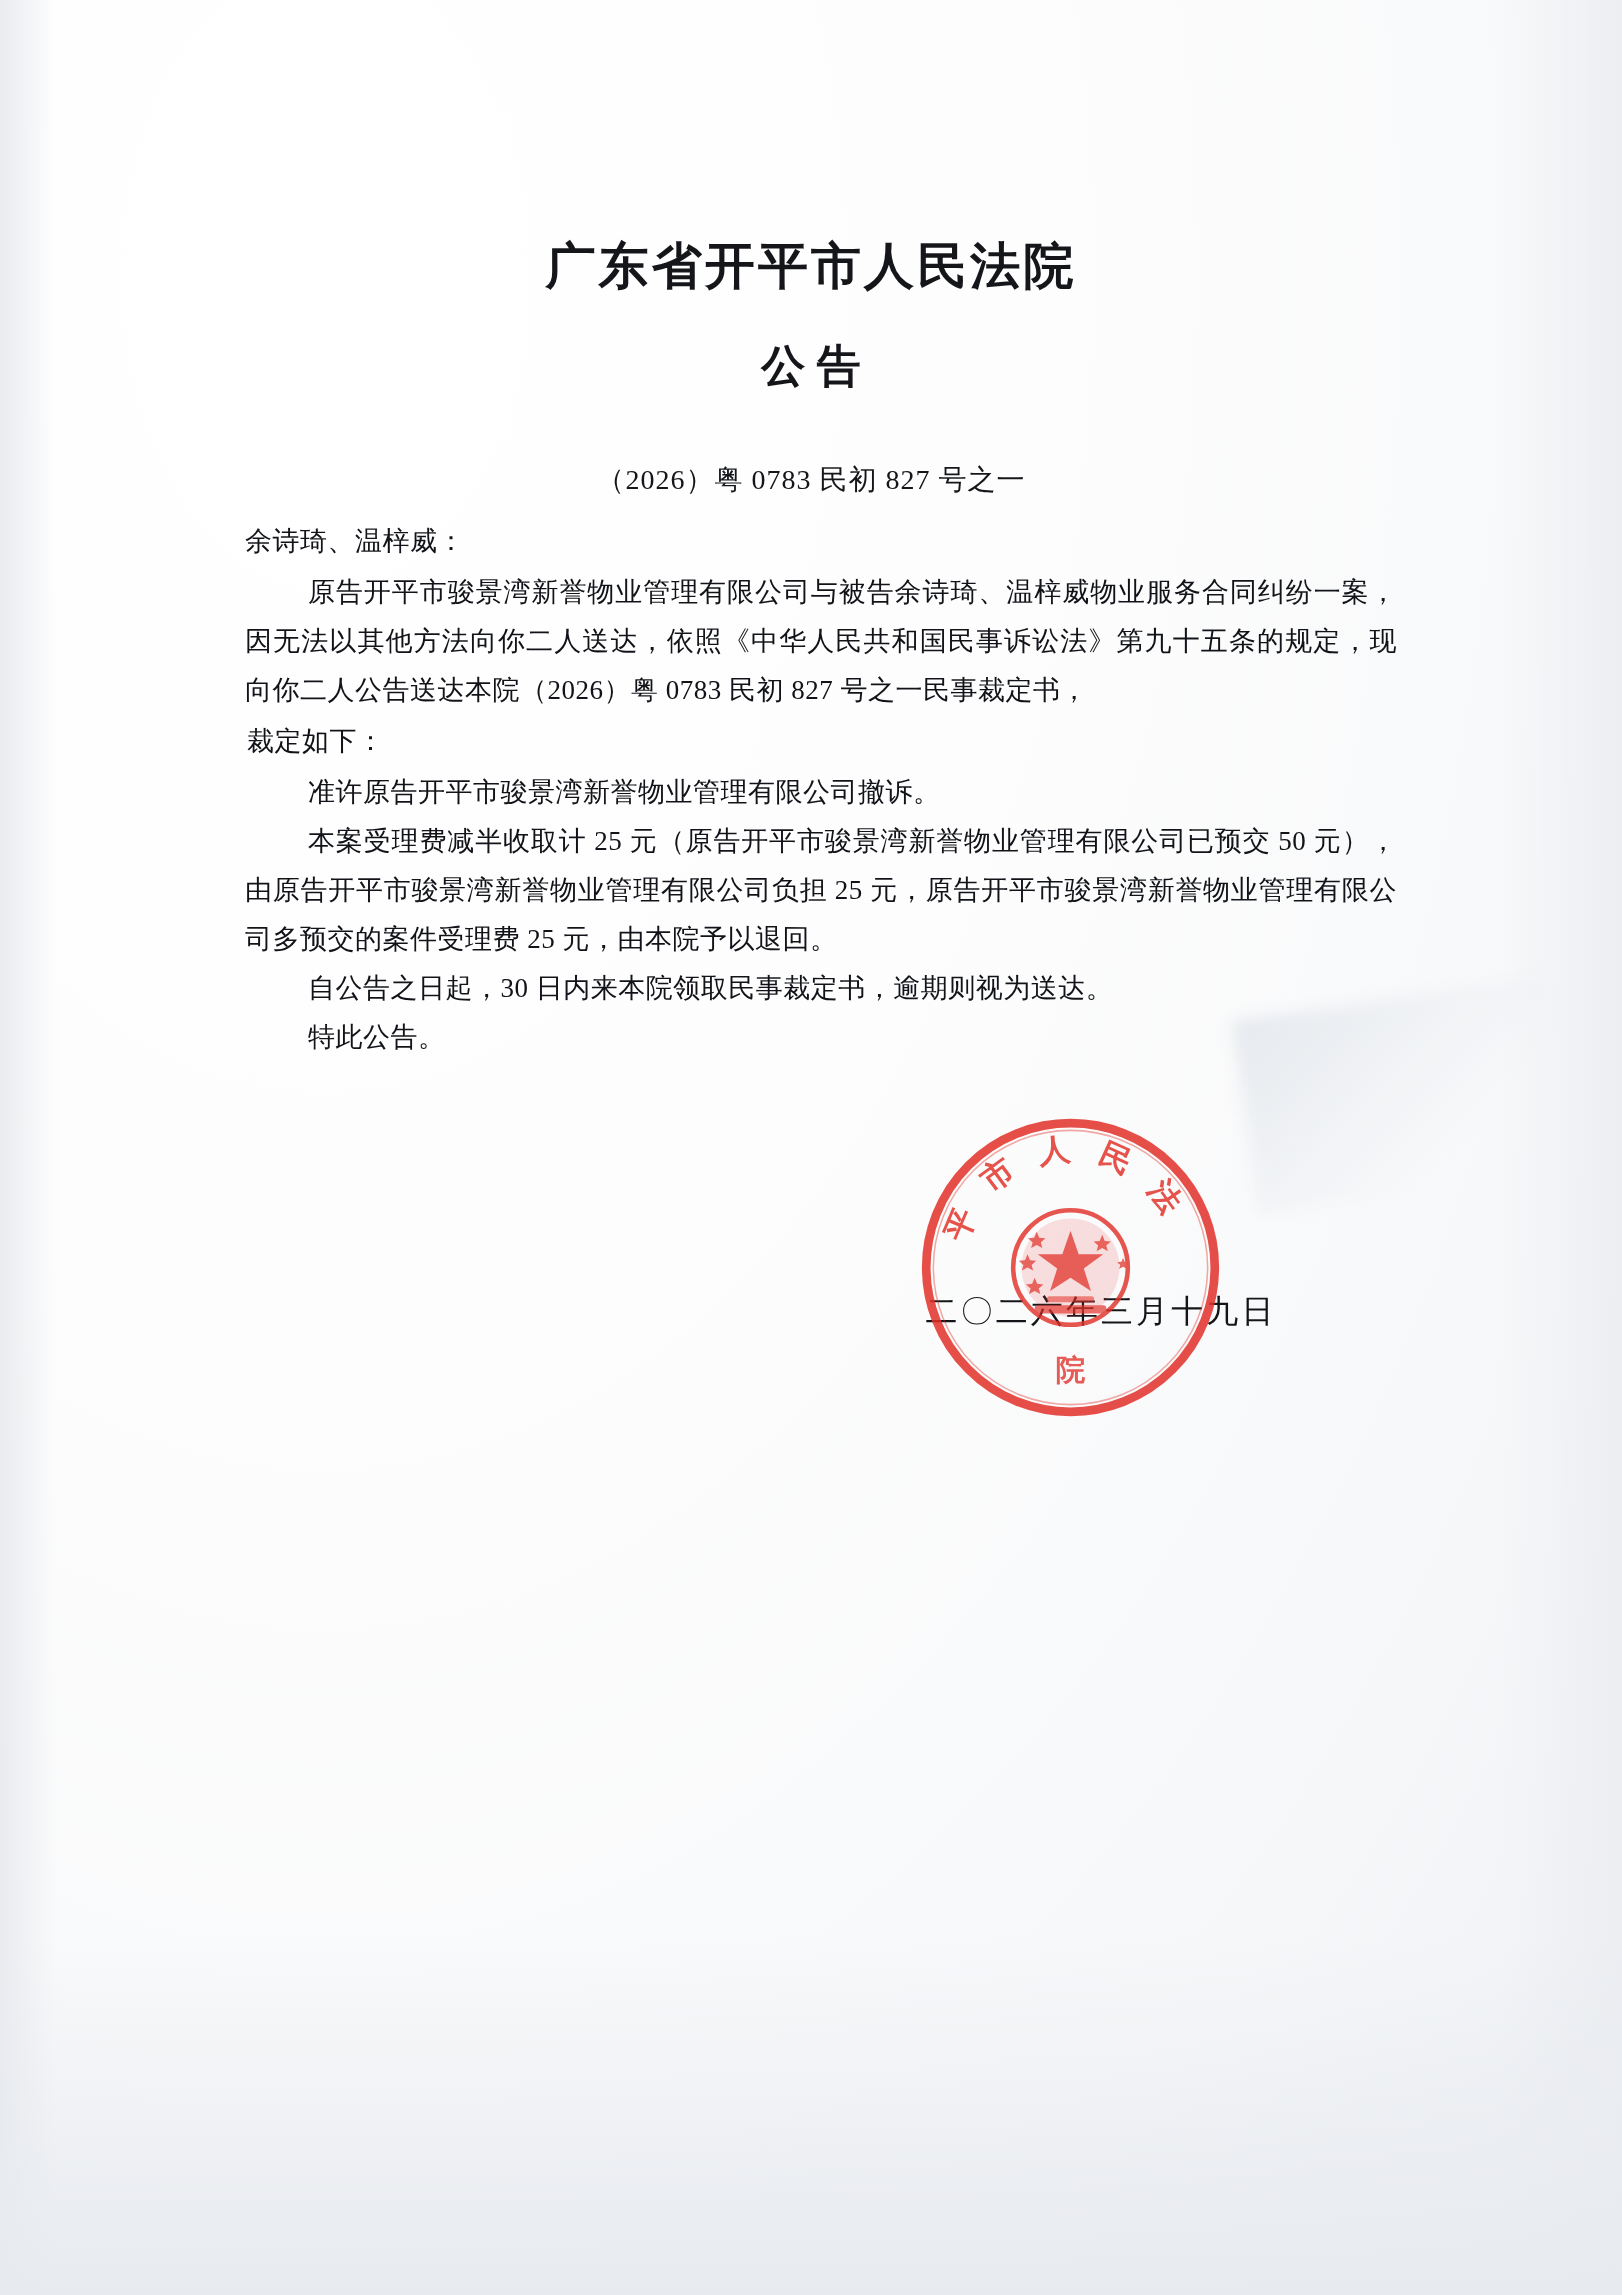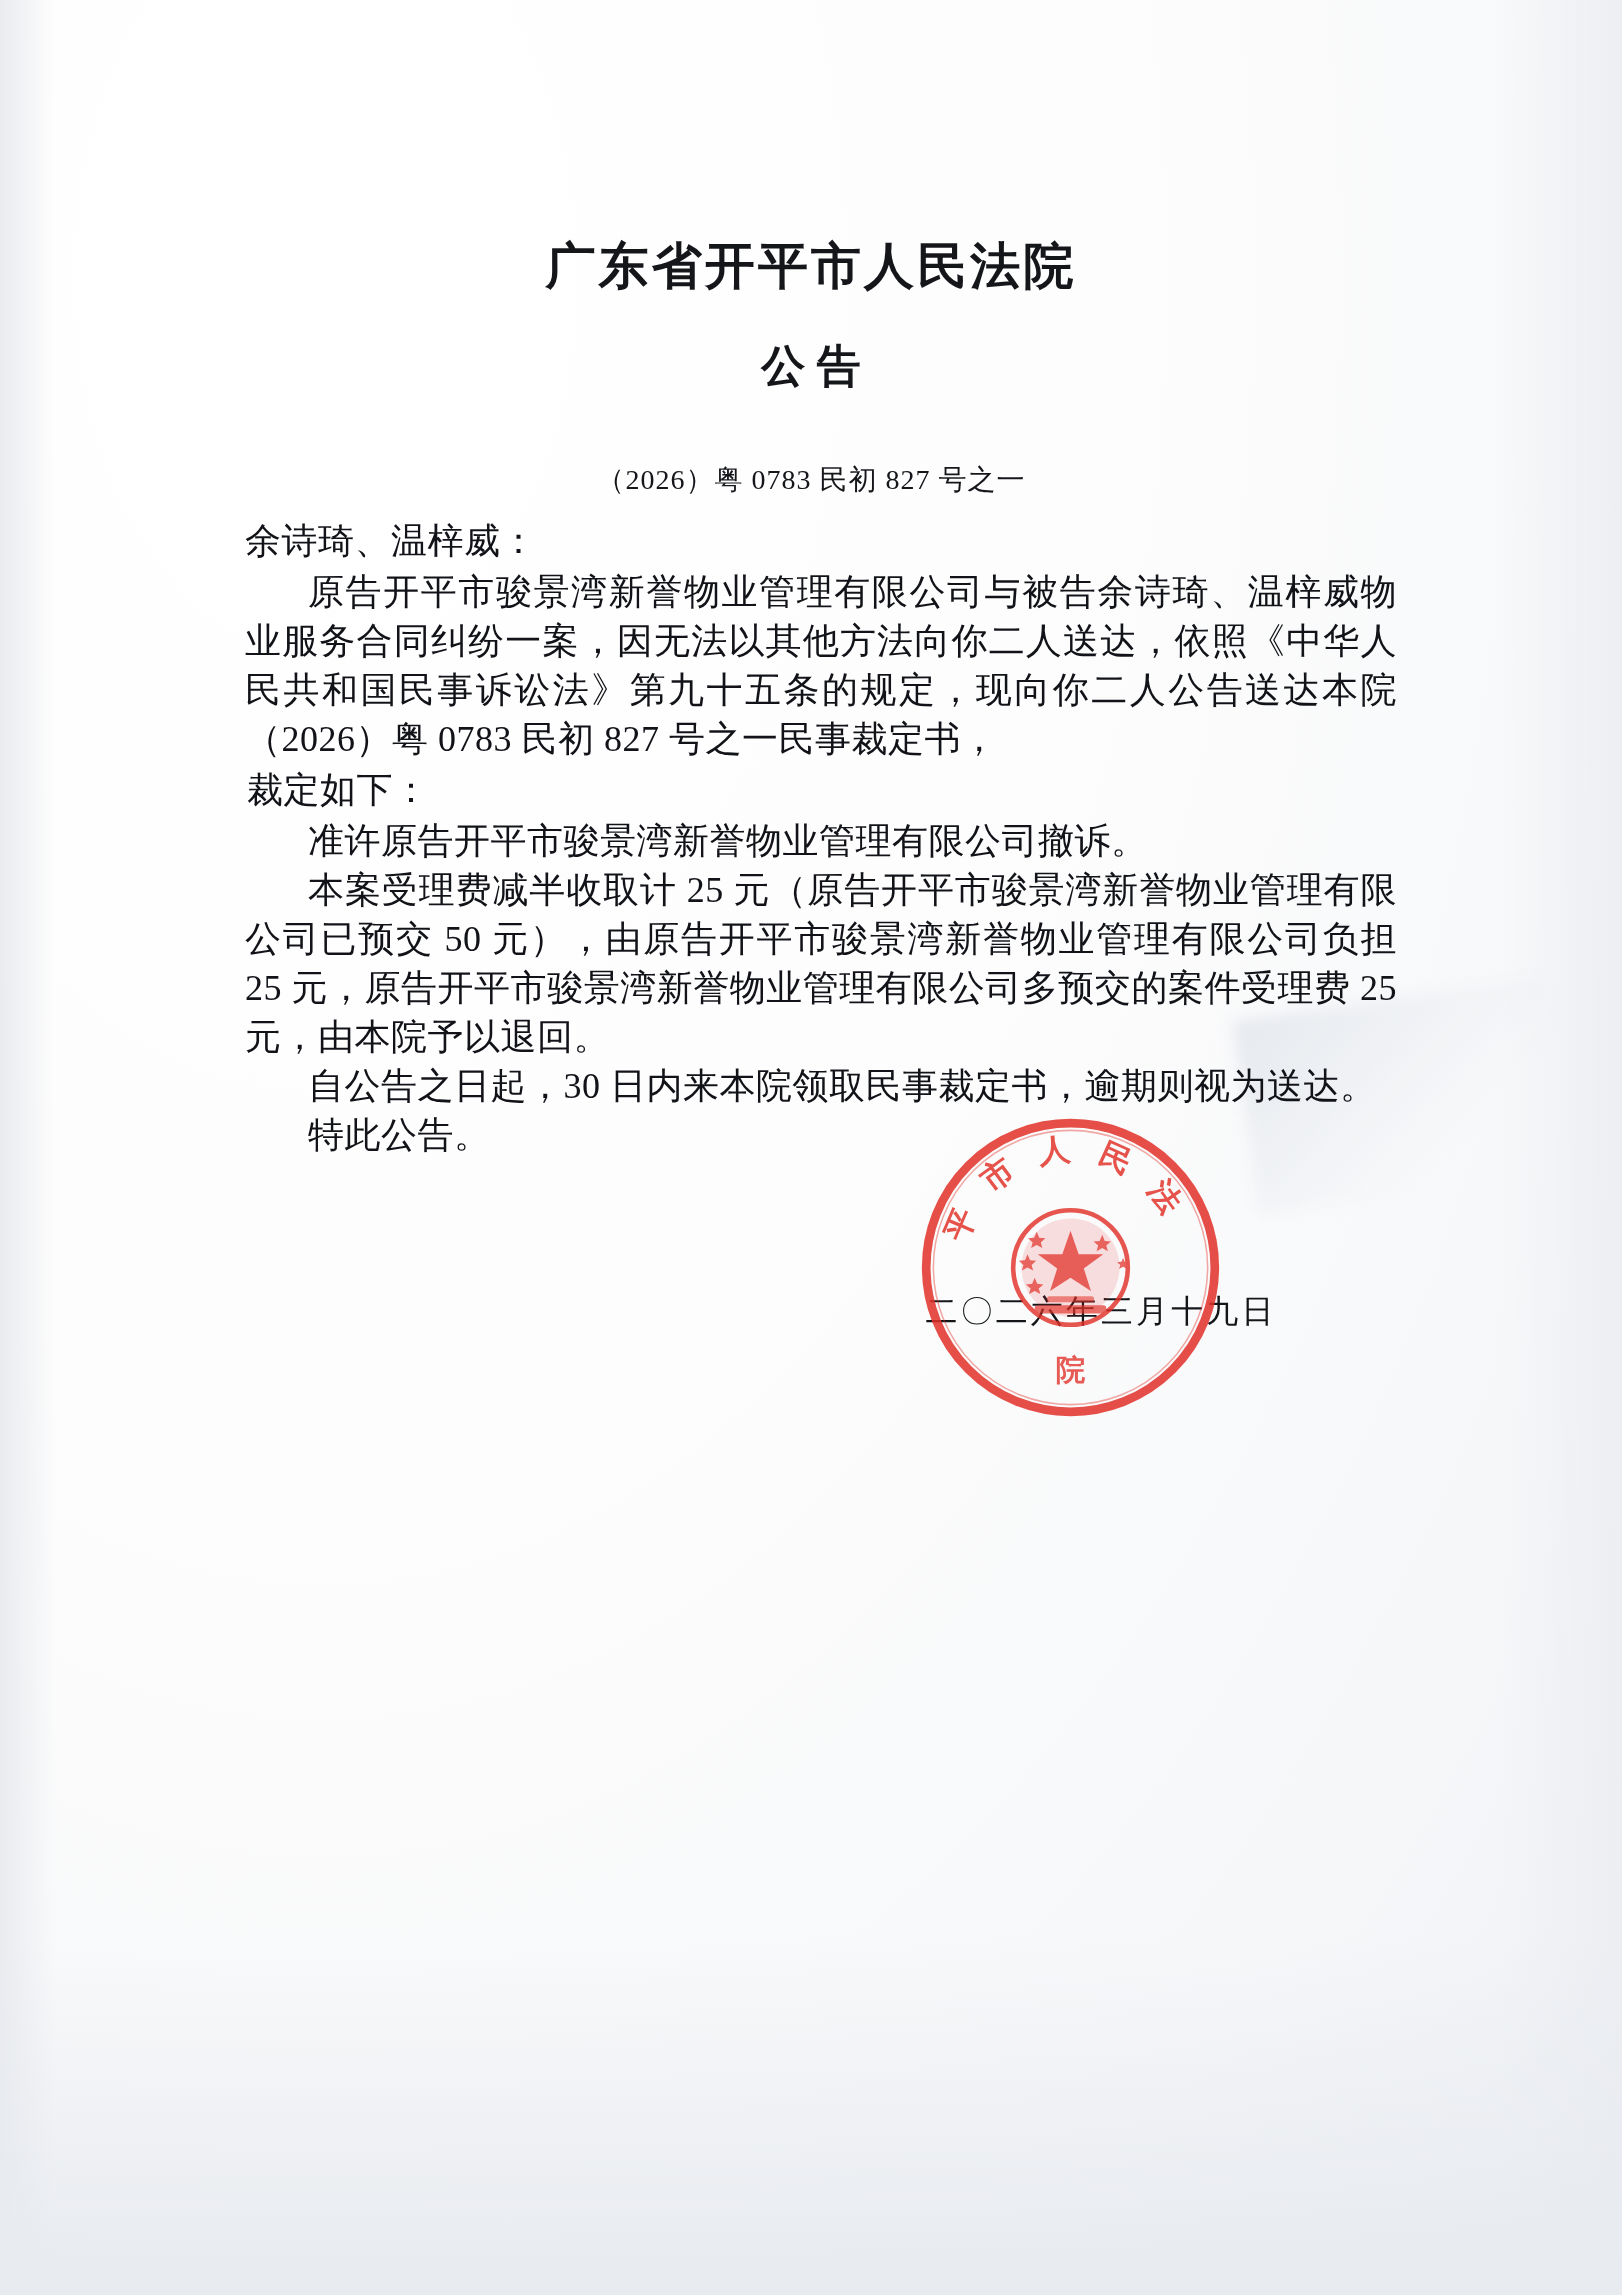--- a/index.html
+++ b/index.html
@@ -92,21 +92,21 @@
     letter-spacing: 1px;
     color: #14161a;
   }
 
   
   .body-block {
     position: absolute;
     left: 245px;
     top: 517px;
     width: 1152px;
-    font-size: 36px;
+    font-size: 27px;
     line-height: 49px;
     color: #111318;
     letter-spacing: 0.5px;
     font-family: Liberation Serif, serif;
   }
   .recipients {
     margin: 0 0 2px 0;
     text-align: left;
   }
   .para {

